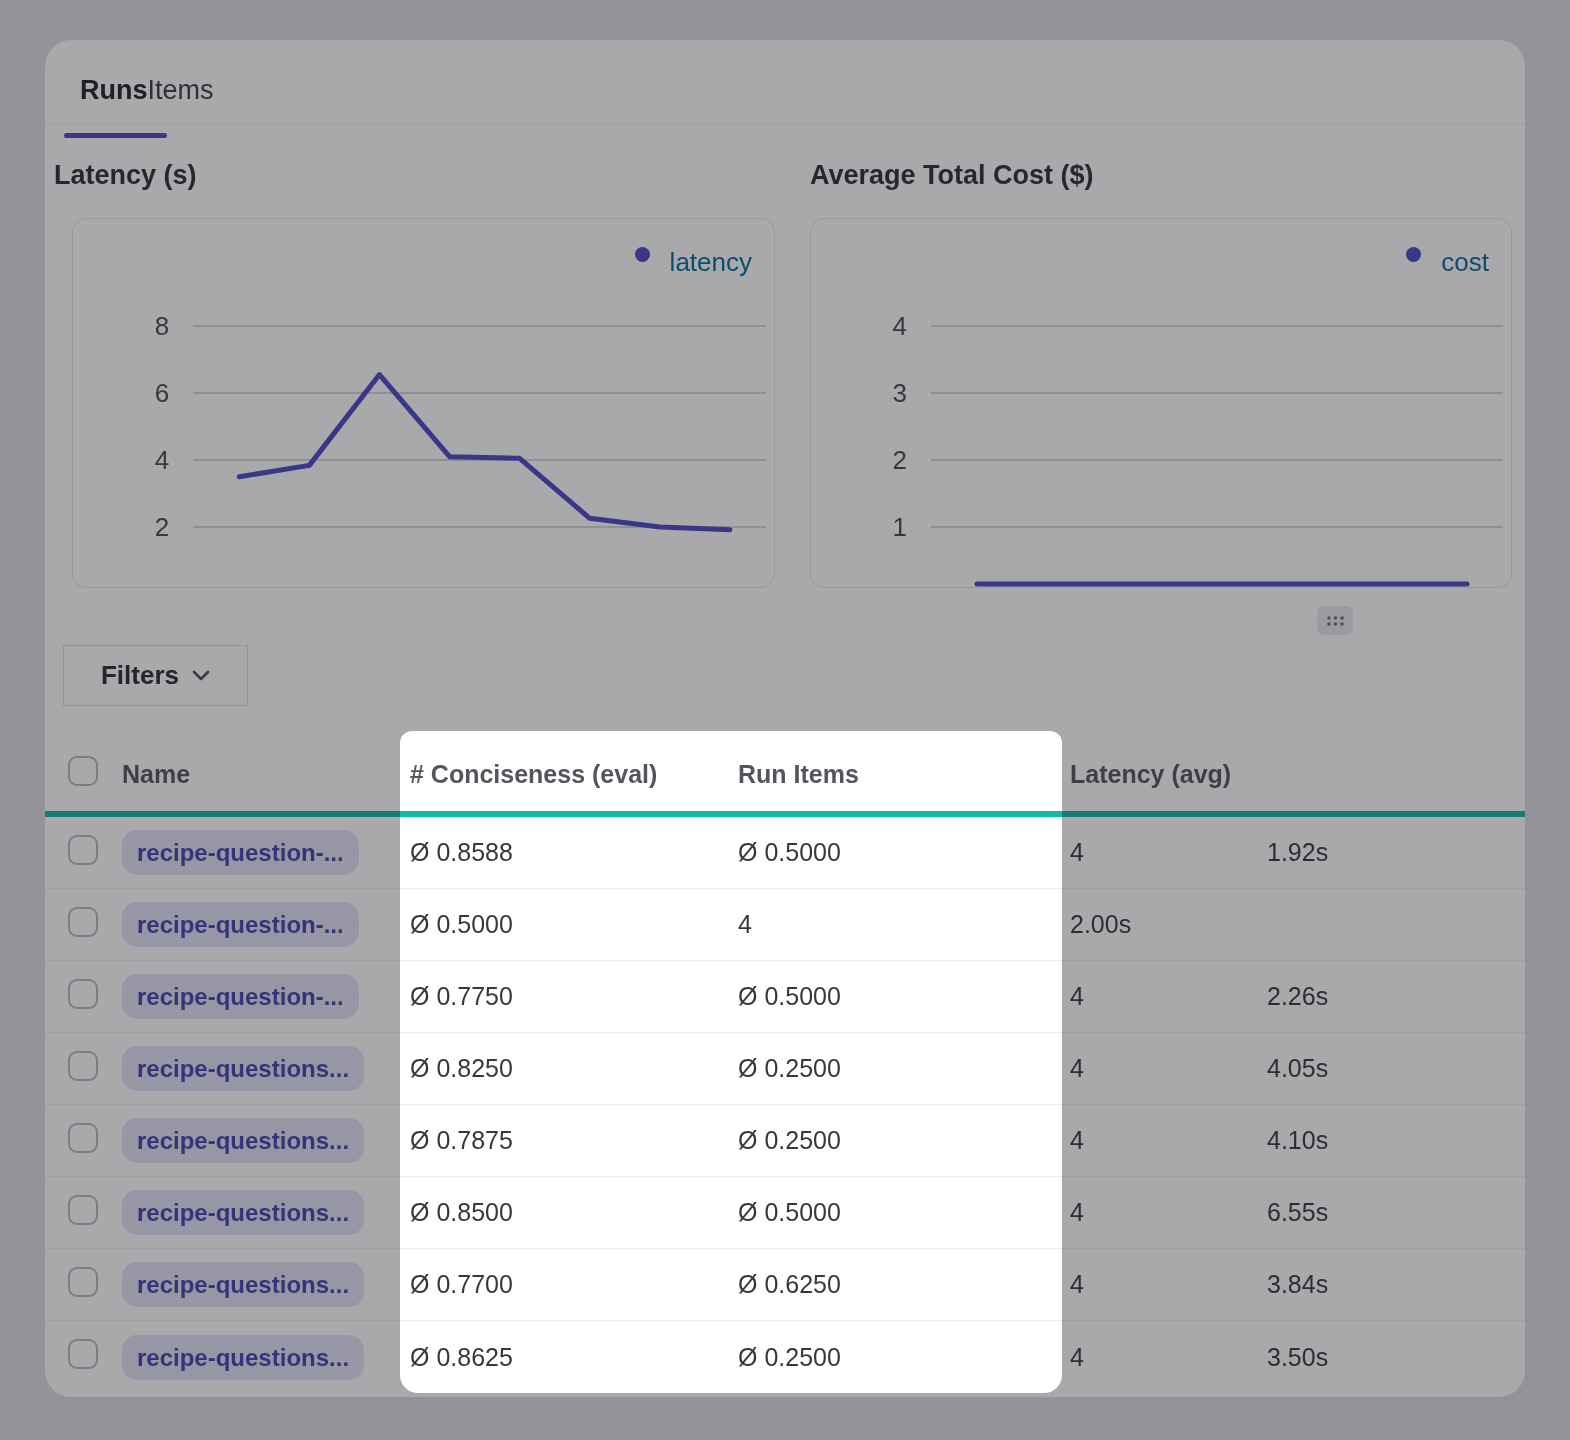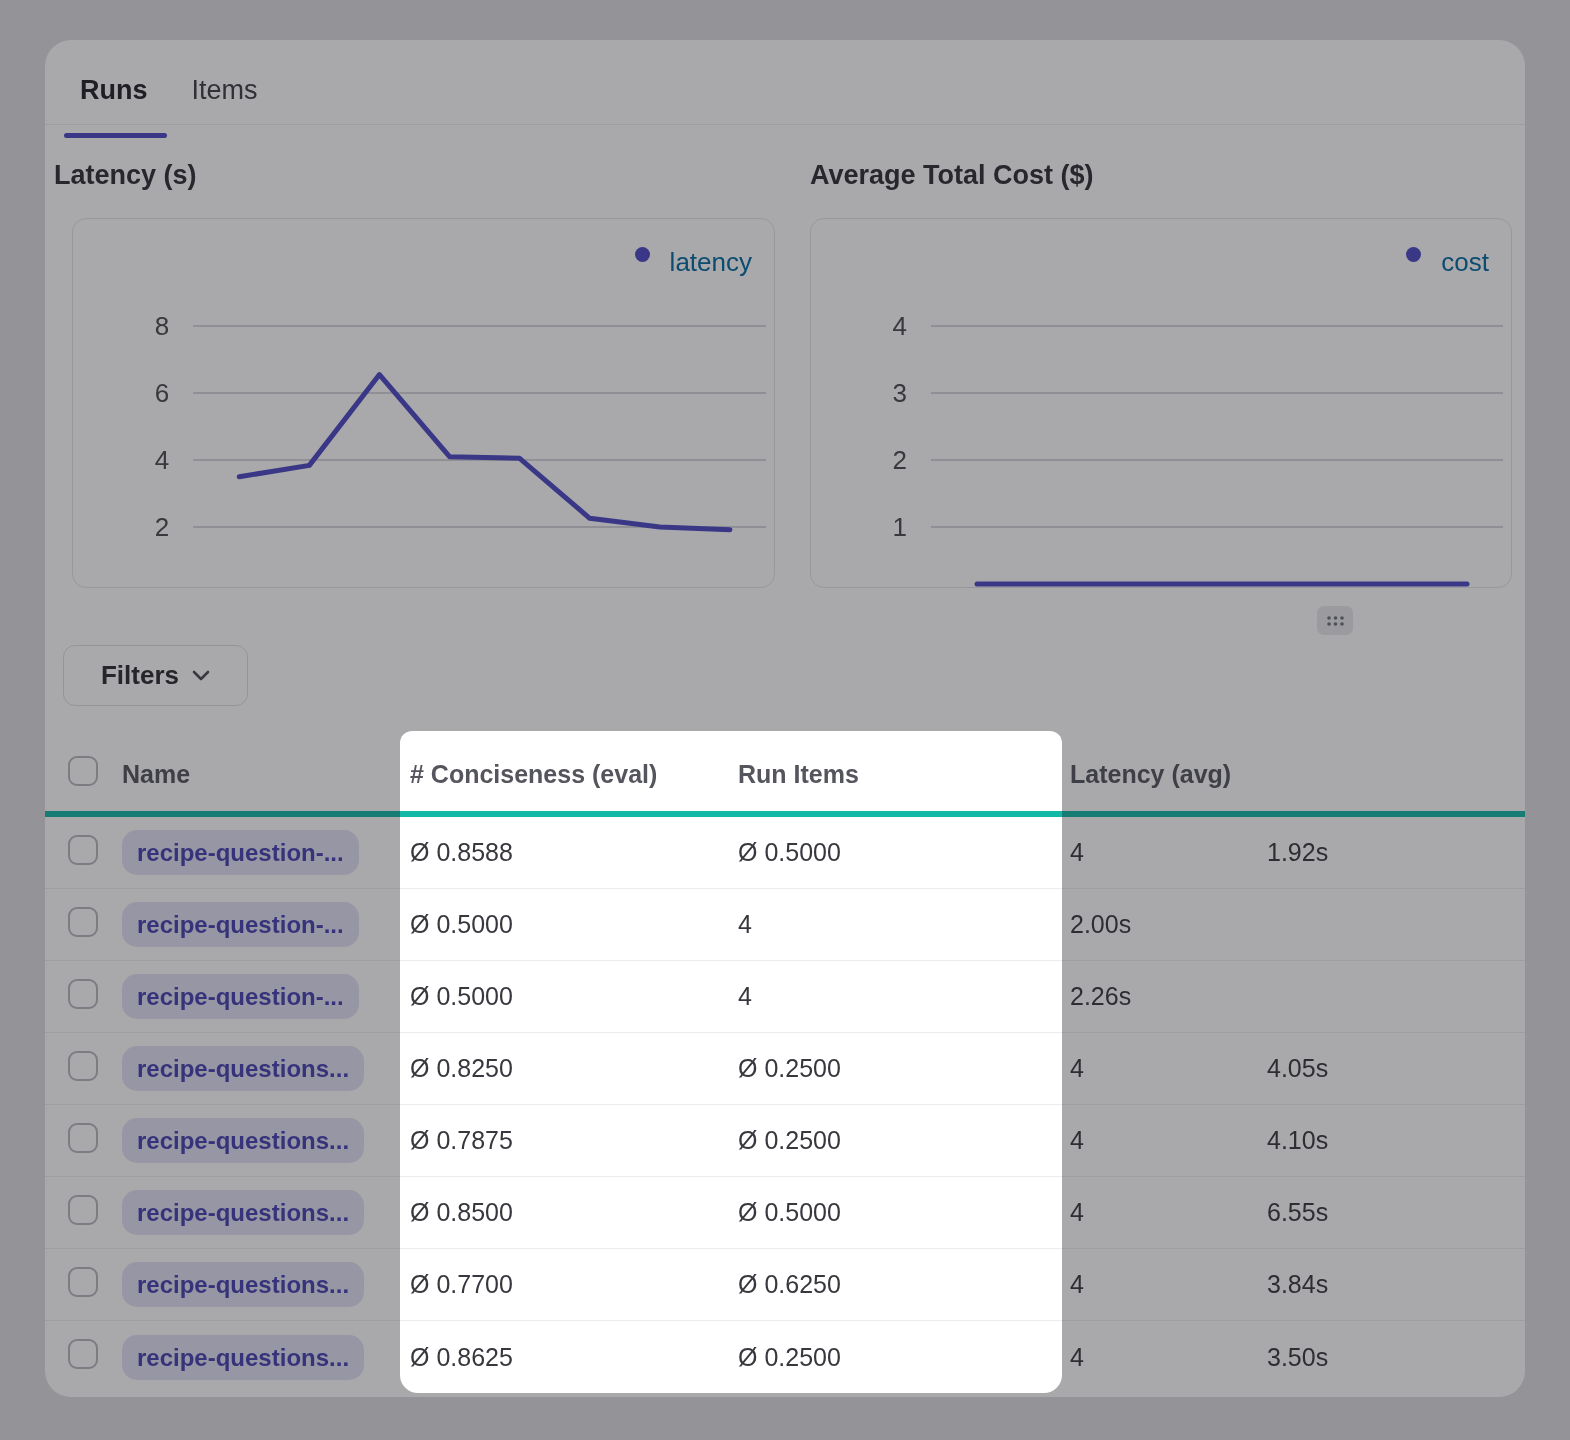--- a/index.html
+++ b/index.html
@@ -3,41 +3,41 @@
 <meta charset="utf-8">
 <style>
   * { margin:0; padding:0; box-sizing:border-box; }
   html,body { background:#dcdce0; }
   body { font-family:"Liberation Sans", sans-serif; }
 
   .page { position:relative; width:1570px; height:1440px; background:#dcdce0; overflow:hidden; }
   .card { position:absolute; left:45px; top:40px; width:1480px; height:1357px; background:#ffffff; border-radius:26px; }
 
   
-  .tab-bar { position:absolute; left:35px; top:32px; display:flex; gap:44px; height:52px; }
+  .tab-bar { position:absolute; left:35px; top:32px; display:flex; height:52px; }
   .tab { position:relative; font-size:27px; font-weight:600; color:#212127; cursor:pointer; padding-top:3px; }
   .tab .tab-underline { position:absolute; left:-16px; right:-19px; bottom:-14px; height:5px; background:#4c48c6; border-radius:3px; }
   .tab.inactive { color:#3d3d44; font-weight:500; }
   .tabs-divider { position:absolute; left:0; right:0; top:84px; height:1px; background:#ececf1; }
 
   
   .chart-title { position:absolute; top:120px; font-size:27px; font-weight:700; color:#2e2e35; }
   #title-latency { left:9px; }
   #title-cost { left:765px; }
   .chart-box { position:absolute; top:178px; height:370px; border:1.5px solid #e3e3e8; border-radius:14px; background:#ffffff; }
   #box-latency { left:27px; width:703px; }
   #box-cost { left:765px; width:702px; }
   .chart-box svg.plot { display:block; width:100%; height:100%; }
   .legend { position:absolute; top:28px; right:22px; display:flex; align-items:flex-start; gap:20px; font-size:26px; color:#0369a1; }
   .legend .dot { width:15px; height:15px; border-radius:50%; background:#4c48c6; flex:0 0 auto; }
 
   .drag-handle { position:absolute; left:1272px; top:566px; width:36px; height:29px; background:#e7e7ec; border-radius:7px; display:flex; align-items:center; justify-content:center; cursor:grab; }
 
   
-  .filters-btn { position:absolute; left:18px; top:605px; width:185px; height:61px; background:#ffffff; border:1.5px solid #dedee3; border-radius:12px; display:flex; align-items:center; justify-content:center; gap:13px; font-family:inherit; font-size:26px; font-weight:600; color:#2b2b31; cursor:pointer; }
+  .filters-btn { position:absolute; left:18px; top:605px; width:185px; height:61px; background:#ffffff; border:1.5px solid #dedee3; border-radius:0; display:flex; align-items:center; justify-content:center; gap:13px; font-family:inherit; font-size:26px; font-weight:600; color:#2b2b31; cursor:pointer; }
 
   
   .table { position:absolute; left:0; top:697px; width:1480px; }
   .trow { display:grid; grid-template-columns:54px 288px 328px 332px 197px 1fr; align-items:center; padding-left:23px; }
   .thead { height:80px; border-bottom:6px solid #14b8a6; font-size:25px; font-weight:600; color:#55555e; }
   .tdata { height:72px; border-bottom:1px solid #ececf1; font-size:25px; color:#37373e; }
   .tdata.last { border-bottom:none; }
   .checkbox { width:30px; height:30px; border:2px solid #b6b6bf; border-radius:9px; background:#ffffff; display:inline-block; cursor:pointer; }
   .badge { display:inline-block; background:#e3e1f6; color:#4741b0; font-weight:700; font-size:24px; line-height:1; padding:11px 15px 10px; border-radius:15px; cursor:pointer; white-space:nowrap; }
   .cell-num { color:#37373e; }
@@ -140,20 +140,21 @@
         <span><span class="checkbox"></span></span>
         <span><span class="badge">recipe-question-...</span></span>
         <span class="cell-num">Ø 0.5000</span>
         <span class="cell-num">4</span>
         <span class="cell-num">2.00s</span>
       </div>
 
       <div class="trow tdata">
         <span><span class="checkbox"></span></span>
         <span><span class="badge">recipe-question-...</span></span>
+        <span class="cell-num">Ø 0.7750</span>
         <span class="cell-num">Ø 0.5000</span>
         <span class="cell-num">4</span>
         <span class="cell-num">2.26s</span>
       </div>
 
       <div class="trow tdata">
         <span><span class="checkbox"></span></span>
         <span><span class="badge">recipe-questions...</span></span>
         <span class="cell-num">Ø 0.8250</span>
         <span class="cell-num">Ø 0.2500</span>

